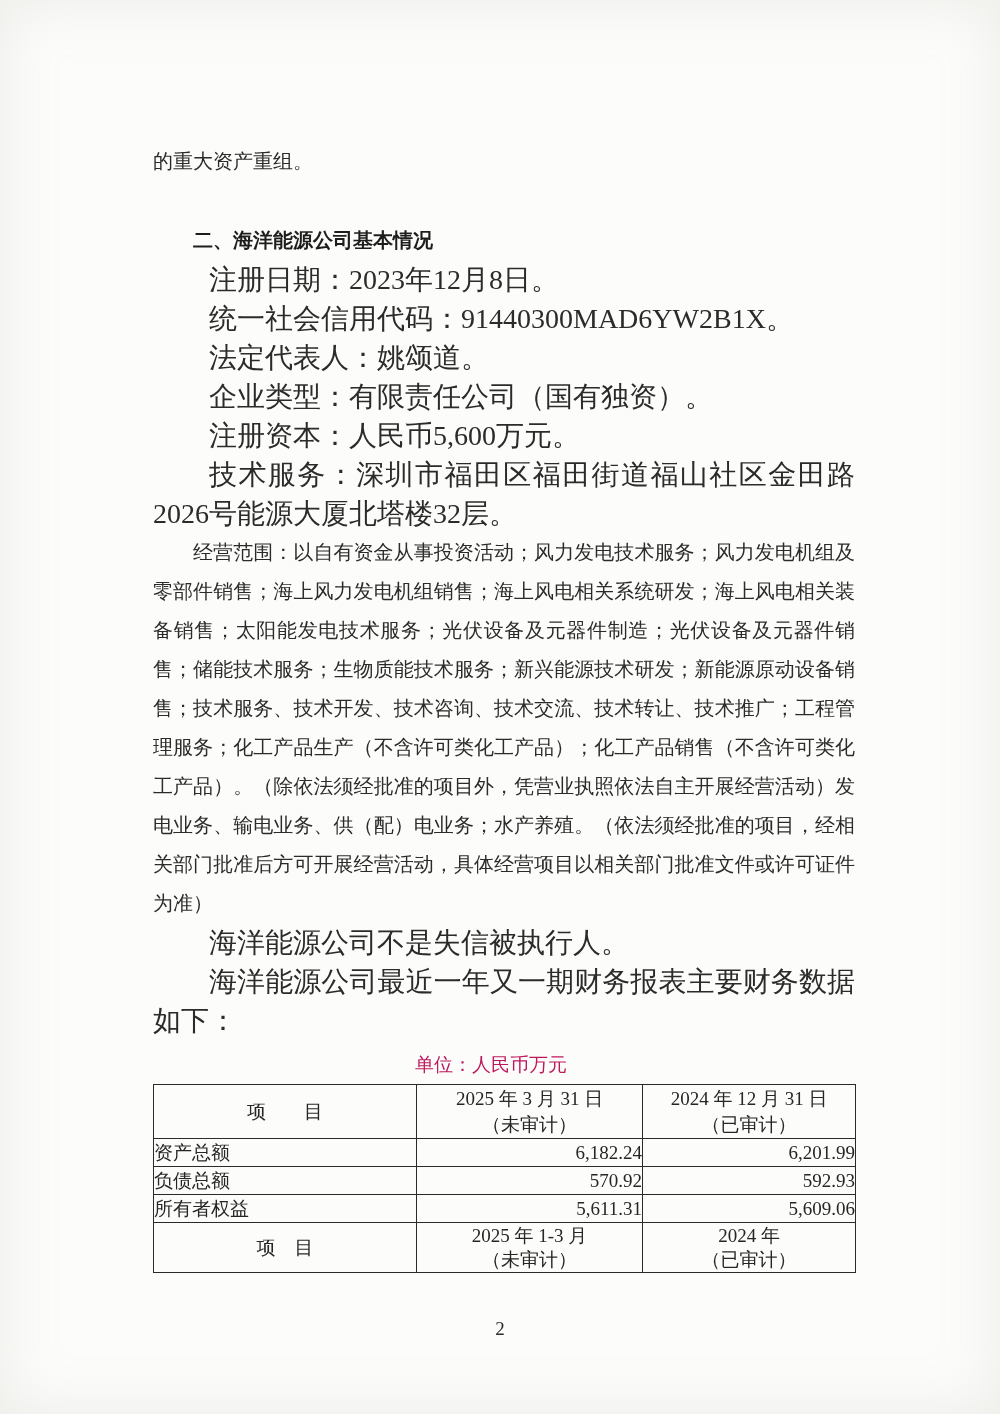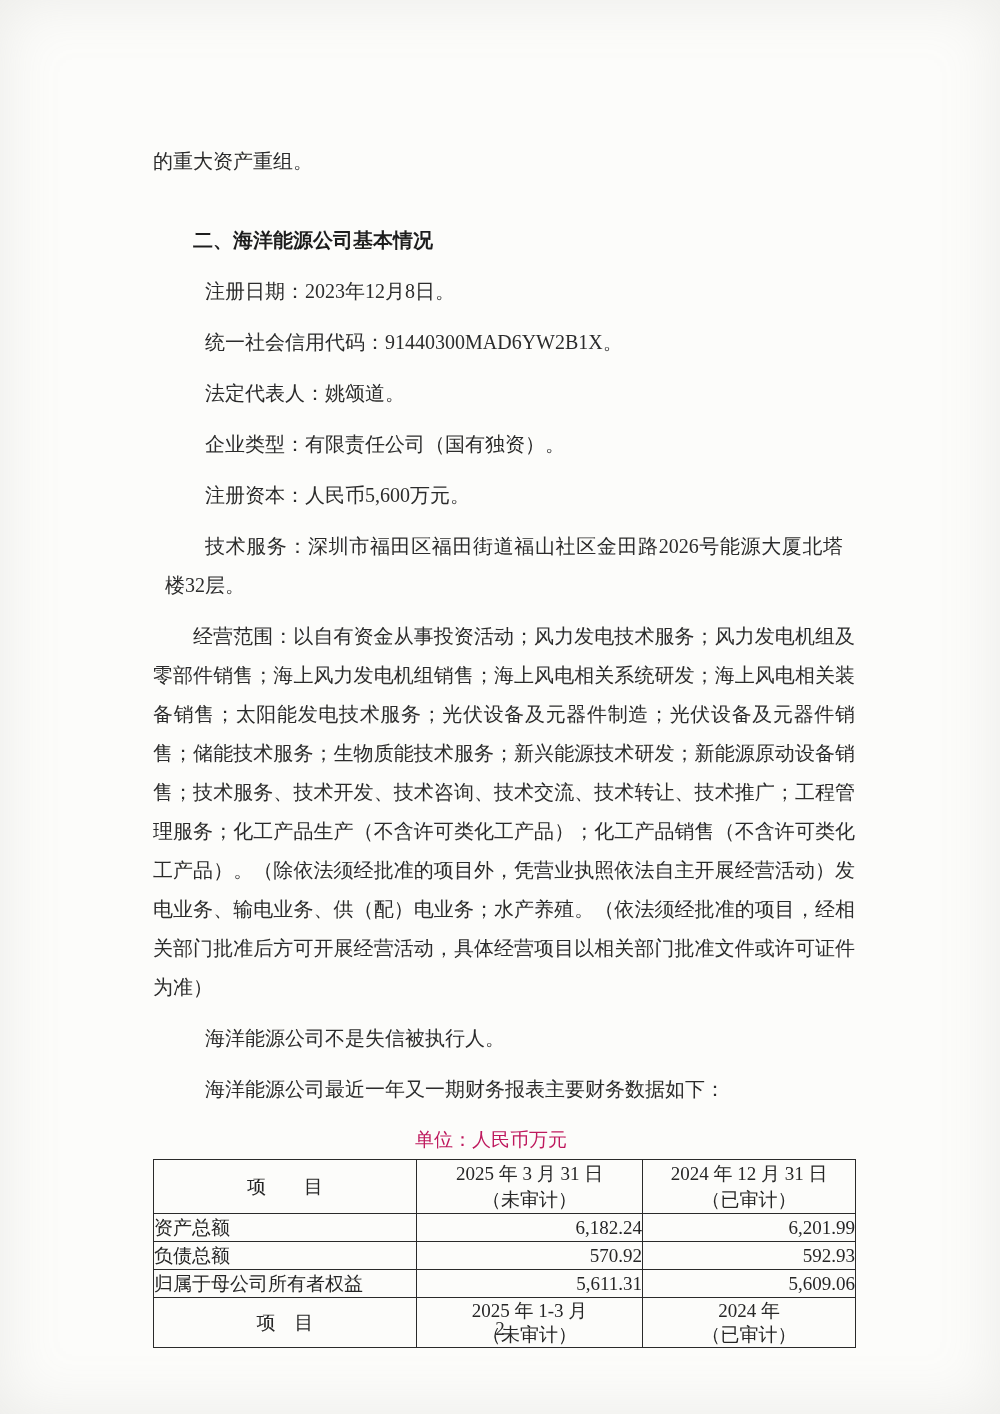--- a/index.html
+++ b/index.html
@@ -26,22 +26,22 @@
     font-size:20px;line-height:39px;
     text-align:justify;
   }
   .heading{
     margin:40px 0 0 0;
     font-size:20px;line-height:39px;
     font-weight:bold;color:#1d1d1d;
     text-indent:2em;
   }
   p.line{
-    margin:12px;
-    font-size:20px;line-height:39px;
+    margin:0;
+    font-size:28px;line-height:39px;
     text-indent:2em;
     text-align:justify;
   }
   p.para{
     margin:0;
     font-size:20px;line-height:39px;
     text-indent:2em;
     text-align:justify;
     text-justify:inter-ideograph;
   }
@@ -145,21 +145,21 @@
         <td class="label">资产总额</td>
         <td class="num">6,182.24</td>
         <td class="num">6,201.99</td>
       </tr>
       <tr>
         <td class="label">负债总额</td>
         <td class="num">570.92</td>
         <td class="num">592.93</td>
       </tr>
       <tr>
-        <td class="label">归属于母公司所有者权益</td>
+        <td class="label">所有者权益</td>
         <td class="num">5,611.31</td>
         <td class="num">5,609.06</td>
       </tr>
       <tr class="hdr2">
         <td class="head">项　目</td>
         <td class="head">
           <div>2025 年 1-3 月</div>
           <div>（未审计）</div>
         </td>
         <td class="head">

